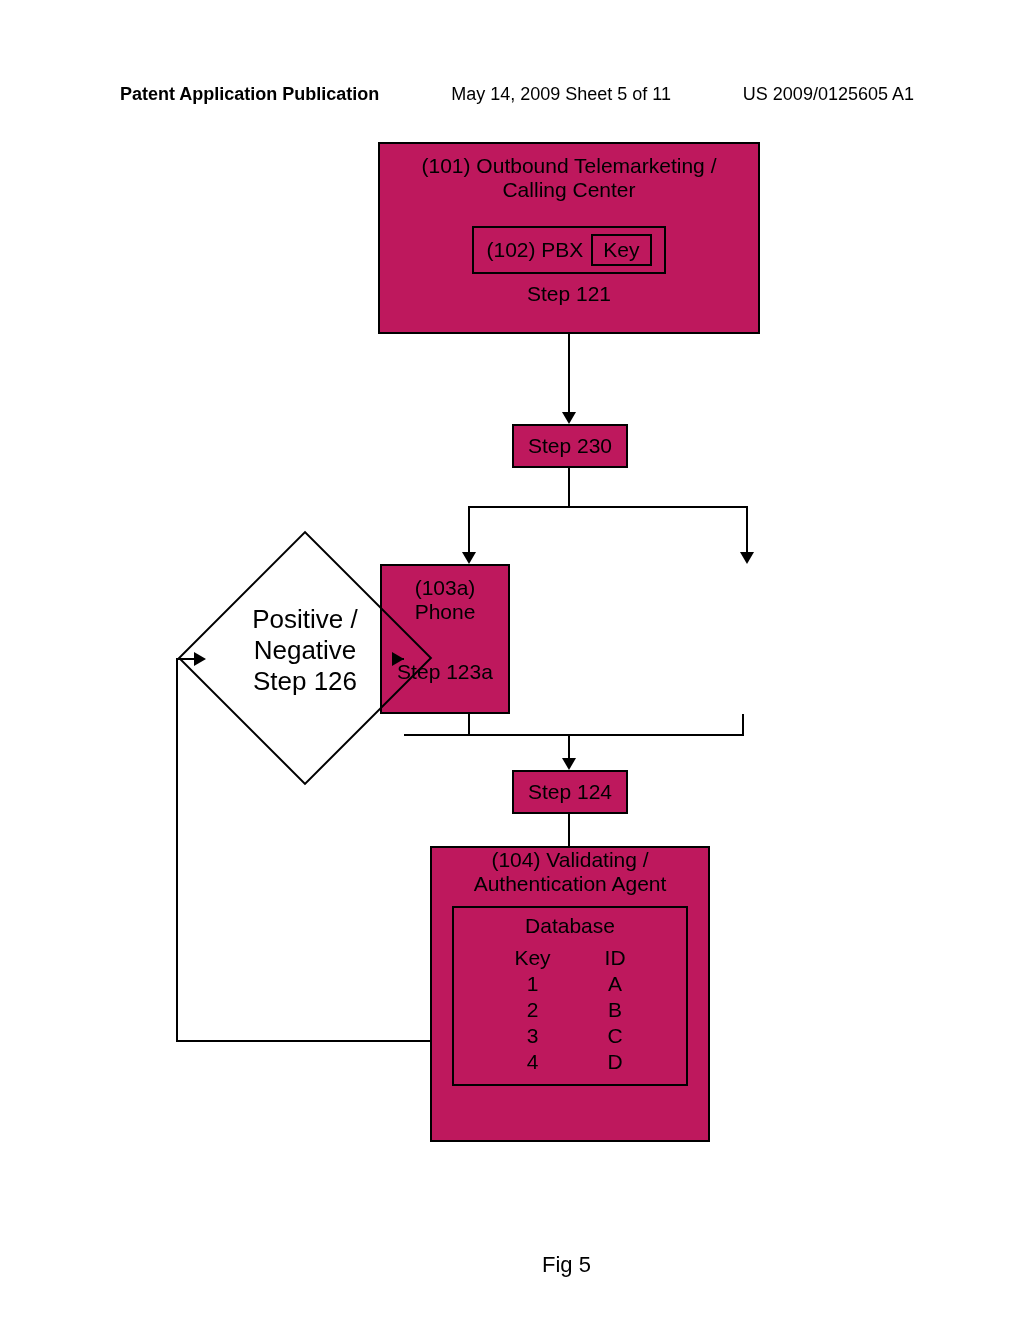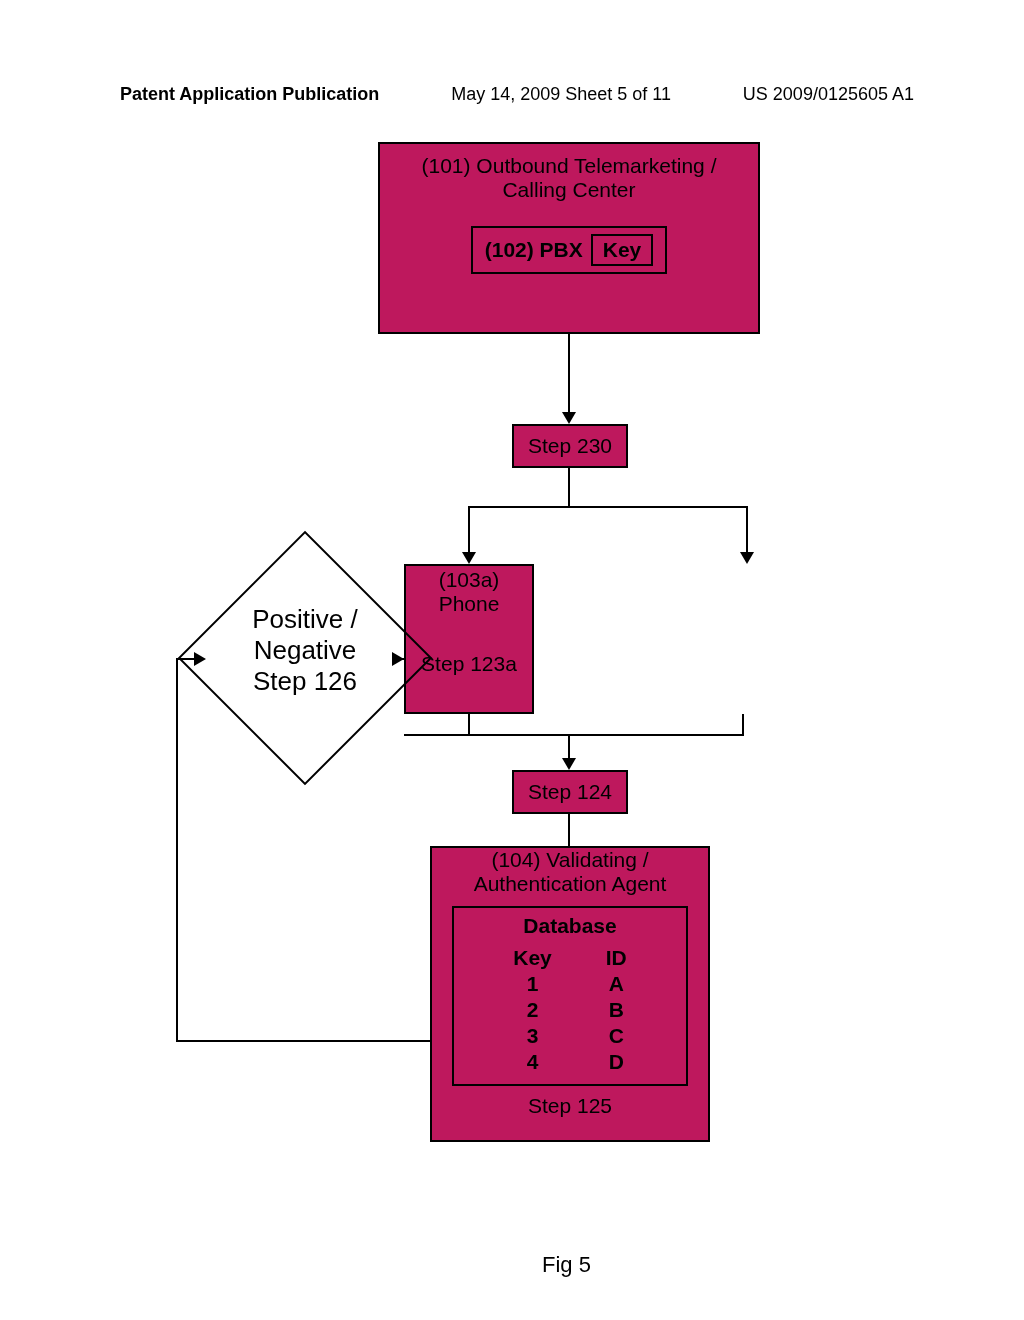--- a/index.html
+++ b/index.html
@@ -35,21 +35,20 @@
     position: absolute;
     border: 2px solid #000;
     background: #be185d;
     text-align: center;
     box-sizing: border-box;
   }
   .inner-box {
     border: 2px solid #000;
     box-sizing: border-box;
     text-align: center;
-    font-weight: bold;
   }
   .small-box {
     border: 2px solid #000;
     display: inline-block;
     padding: 2px 10px;
     font-size: 21px;
   }
   .bigtxt { font-size: 21px; }
   .line {
     position: absolute;
@@ -112,40 +111,41 @@
 
 <div class="box" style="left:378px; top:142px; width:382px; height:192px; padding-top:10px;">
   <div class="bigtxt">(101) Outbound Telemarketing /</div>
   <div class="bigtxt">Calling Center</div>
   <div style="margin-top:24px;">
     <div class="inner-box" style="display:inline-flex; align-items:center; gap:8px; padding:6px 12px;">
       <span class="bigtxt">(102) PBX</span>
       <span class="small-box">Key</span>
     </div>
   </div>
+  <div class="bigtxt" style="margin-top:8px;">Step 121</div>
 </div>
 
 <div class="line vline" style="left:568px; top:334px; height:80px;"></div>
 <div class="arrowhead" style="left:562px; top:412px;"></div>
 
 <div class="box" style="left:512px; top:424px; width:116px; height:44px; line-height:40px;">
   <span class="bigtxt">Step 230</span>
 </div>
 
 <div class="line vline" style="left:568px; top:468px; height:40px;"></div>
 
 <div class="line hline" style="left:468px; top:506px; width:280px;"></div>
 
 <div class="line vline" style="left:468px; top:506px; height:48px;"></div>
 <div class="arrowhead" style="left:462px; top:552px;"></div>
 
 <div class="line vline" style="left:746px; top:506px; height:48px;"></div>
 <div class="arrowhead" style="left:740px; top:552px;"></div>
 
-<div class="box" style="left:404px; top:564px; width:130px; height:150px; padding-top:2px;">
+<div class="box" style="left:380px; top:564px; width:130px; height:150px; padding-top:10px;">
   <div class="bigtxt">(103a)</div>
   <div class="bigtxt">Phone</div>
   <div class="bigtxt" style="margin-top:36px;">Step 123a</div>
 </div>
 
 
 <div class="diamond" style="left:215px; top:568px;"></div>
 <div class="diamond-text" style="left:215px; top:604px;">
   <div>Positive /</div>
   <div>Negative</div>
@@ -191,21 +191,20 @@
               <td>3</td>
               <td>C</td>
             </tr>
       <tr>
               <td>4</td>
               <td>D</td>
             </tr>
     </tbody>
         </table>
   </div>
-  <div class="bigtxt" style="margin-top:8px;">Step 125</div>
 </div>
 
 <div class="line hline" style="left:176px; top:1040px; width:256px;"></div>
 <div class="line vline" style="left:176px; top:658px; height:384px;"></div>
 <div class="line hline" style="left:176px; top:658px; width:20px;"></div>
 <div class="arrowhead-right" style="left:194px; top:652px;"></div>
 
 <div class="fig-caption" style="left:542px; top:1252px;">Fig 5</div>
 
 </div>

